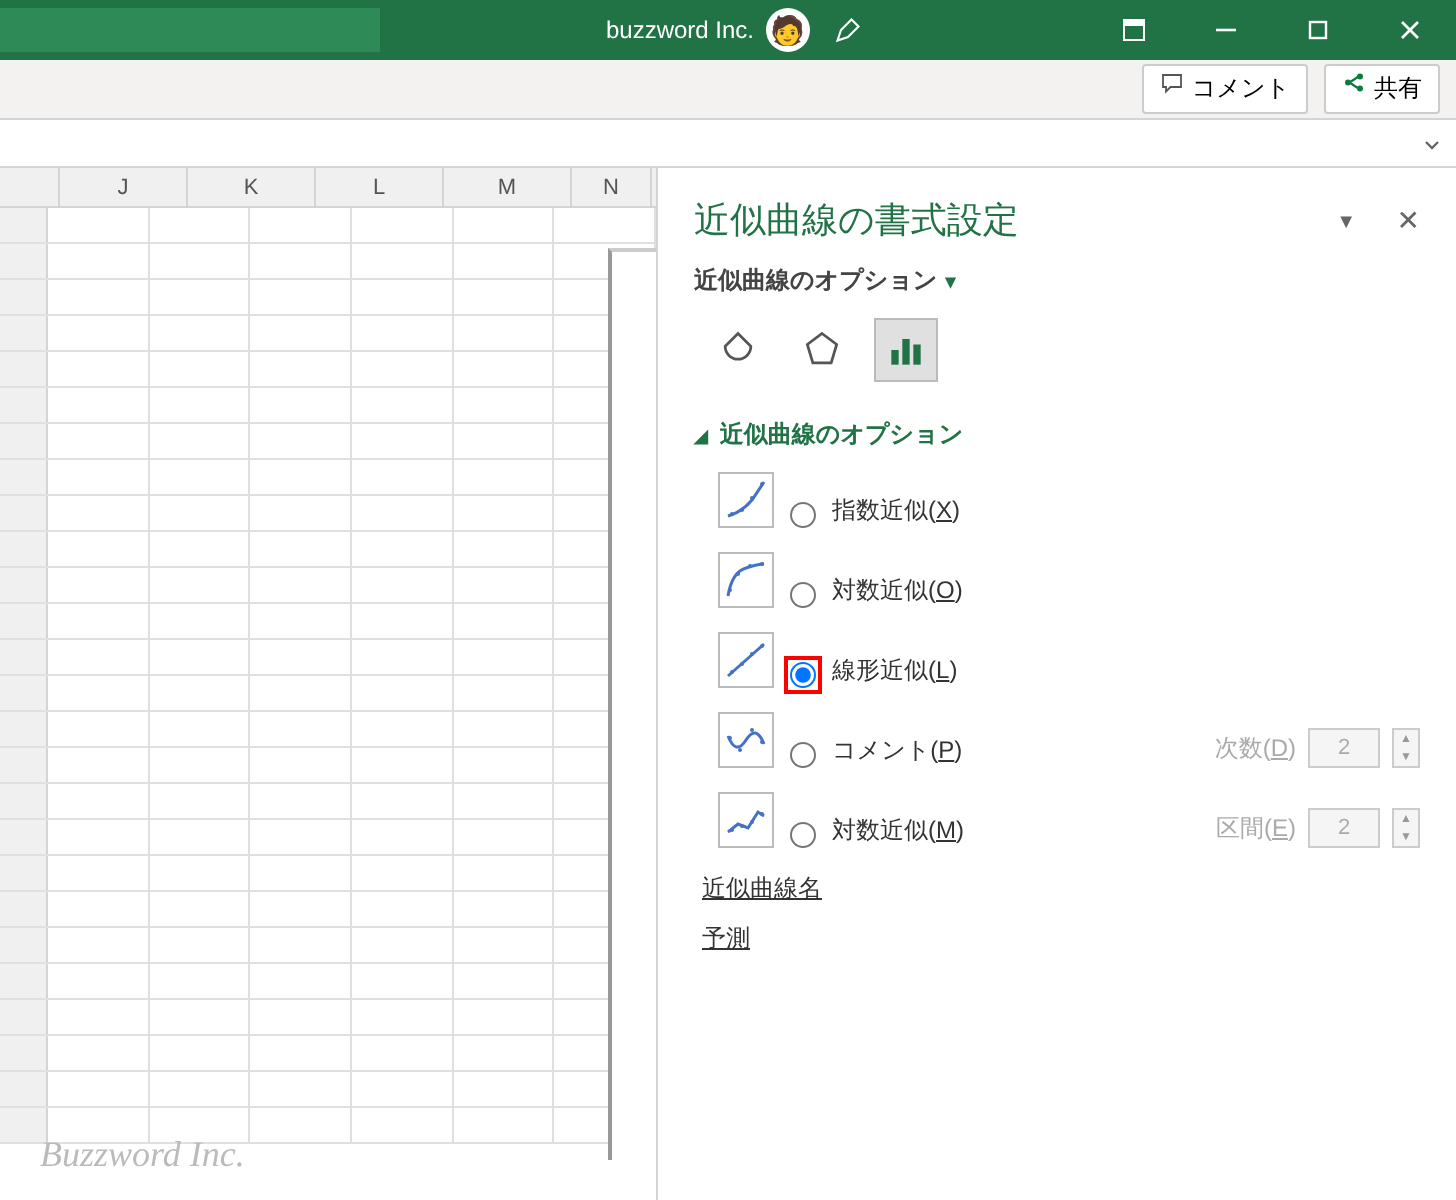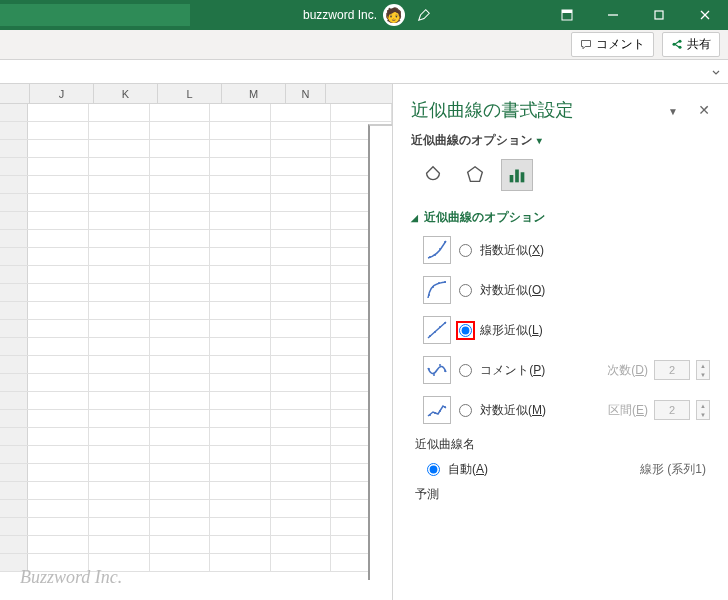--- a/index.html
+++ b/index.html
@@ -6,65 +6,65 @@
 body { width: 728px; height: 600px; overflow: hidden; background: #fff; position: relative; }
 
 .title-bar { height: 30px; background: #217346; display: flex; align-items: center; color: #fff; font-size: 12px; }
 .title-search { width: 190px; height: 22px; background: #2e8b57; margin-left: 0; }
 .title-text { flex: 1; text-align: center; display: flex; align-items: center; justify-content: center; gap: 6px; }
 .title-avatar { width: 22px; height: 22px; border-radius: 50%; background: #fff; display: inline-flex; align-items: center; justify-content: center; font-size: 14px; }
 .title-icons { display: flex; align-items: center; }
 .title-btn { width: 46px; height: 30px; display: flex; align-items: center; justify-content: center; font-size: 13px; cursor: pointer; }
 
 .ribbon-area { height: 30px; background: #f3f2f1; border-bottom: 1px solid #d4d4d4; display: flex; justify-content: flex-end; align-items: center; padding-right: 8px; gap: 8px; }
-.ribbon-btn { font-size: 12px; padding: 3px 8px; border: 1px solid #ccc; background: #fff; display: inline-flex; align-items: center; gap: 4px; cursor: pointer; border-radius: 2px; }
+.ribbon-btn { font-size: 12px; padding: 3px 8px; border: 1px solid #ccc; background: #fff; display: inline-flex; gap: 4px; cursor: pointer; border-radius: 2px; }
 
 .formula-bar { height: 24px; border-bottom: 1px solid #d4d4d4; display: flex; align-items: center; justify-content: flex-end; padding-right: 4px; }
 .formula-dropdown { width: 16px; height: 16px; cursor: pointer; display: flex; align-items: center; justify-content: center; font-size: 10px; color: #666; }
 
 .main-area { display: flex; height: calc(600px - 30px - 30px - 24px); }
 
 .sheet-area { flex: 1; position: relative; overflow: hidden; }
 .col-headers { display: flex; height: 20px; border-bottom: 1px solid #d4d4d4; background: #f0f0f0; font-size: 11px; color: #555; }
 .col-header { width: 64px; border-right: 1px solid #d4d4d4; display: flex; align-items: center; justify-content: center; cursor: pointer; }
 .corner { width: 30px; border-right: 1px solid #d4d4d4; background: #f0f0f0; }
 .grid-rows { }
 .grid-row { display: flex; height: 18px; border-bottom: 1px solid #e0e0e0; }
 .row-header { width: 30px; border-right: 1px solid #d4d4d4; background: #f0f0f0; }
 .cell { width: 64px; border-right: 1px solid #e0e0e0; }
 .watermark { position: absolute; bottom: 12px; left: 20px; font-size: 18px; color: #bbb; font-style: italic; font-family: Georgia, serif; }
 
 .chart-placeholder { position: absolute; top: 40px; right: 0; width: 24px; bottom: 20px; border-left: 2px solid #999; border-top: 2px solid #ccc; background: #fff; }
 
-.task-pane { width: 336px; border-left: 1px solid #d4d4d4; background: #fff; padding: 14px 18px; position: relative; overflow-y: auto; font-size: 12px; color: #333; }
+.task-pane { width: 400px; border-left: 1px solid #d4d4d4; background: #fff; padding: 14px 18px; position: relative; overflow-y: auto; font-size: 12px; color: #333; }
 .pane-title { font-size: 18px; color: #217346; font-weight: 400; margin-bottom: 10px; display: flex; justify-content: space-between; align-items: center; }
 .pane-close { position: absolute; top: 18px; right: 18px; font-size: 14px; color: #666; cursor: pointer; }
 .pane-dropdown { position: absolute; top: 22px; right: 50px; font-size: 10px; color: #666; cursor: pointer; }
 .pane-subtitle { font-size: 12px; font-weight: bold; color: #444; display: flex; align-items: center; gap: 4px; margin-bottom: 10px; cursor: pointer; }
 .pane-subtitle .chev { color: #217346; font-size: 10px; }
 
 .icon-row { display: flex; gap: 10px; margin-bottom: 18px; padding-left: 6px; }
 .icon-tab { width: 32px; height: 32px; display: flex; align-items: center; justify-content: center; cursor: pointer; border: 1px solid transparent; }
 .icon-tab.active { background: #e0e0e0; border: 1px solid #bbb; }
 
 .section-header { font-size: 12px; font-weight: bold; color: #217346; display: flex; align-items: center; gap: 6px; cursor: pointer; margin-bottom: 10px; }
 .section-header .tri { font-size: 9px; }
 
-.trend-option { display: flex; align-items: center; gap: 8px; margin-bottom: 12px; padding-left: 12px; }
+.trend-option { display: flex; align-items: flex-end; gap: 8px; margin-bottom: 12px; padding-left: 12px; }
 .trend-icon { width: 28px; height: 28px; border: 1px solid #bbb; display: flex; align-items: center; justify-content: center; background: #fff; }
 .trend-radio { width: 13px; height: 13px; cursor: pointer; }
 .trend-radio.hl { outline: 2px solid red; outline-offset: 1px; border-radius: 50%; }
 .trend-label { cursor: pointer; }
 .trend-label u { text-decoration: underline; }
 .trend-extra { margin-left: auto; display: flex; align-items: center; gap: 6px; color: #aaa; }
 .trend-extra input { width: 36px; height: 20px; border: 1px solid #ccc; text-align: center; font-size: 11px; color: #aaa; background: #f5f5f5; }
 .spin { width: 14px; height: 20px; border: 1px solid #ccc; background: #f5f5f5; display: flex; flex-direction: column; font-size: 6px; color: #999; }
 .spin div { flex: 1; display: flex; align-items: center; justify-content: center; }
 
-.name-section { margin-top: 6px; padding-left: 4px; }
+.name-section { margin-top: 6px; padding-left: 4px; text-decoration: underline; }
 .name-title { font-size: 12px; margin-bottom: 8px; }
 .name-row { display: flex; align-items: center; margin-bottom: 8px; padding-left: 12px; gap: 8px; }
 .name-val { margin-left: auto; color: #666; padding-right: 4px; }
 .name-input { width: 112px; height: 22px; border: 1px solid #ccc; background: #eee; }
 
 svg { display: block; }
 </style>
 </head>
 <body>
 
@@ -505,22 +505,17 @@
         <input type="text" disabled="" value="2" style="">
         <div class="spin">
             <div>▲</div>
             <div>▼</div>
           </div>
       </div>
     </div>
 
     <div class="name-section">
       <div class="name-title">近似曲線名</div>
-      <div class="name-row">
-        <input type="radio" name="tname" checked="" class="trend-radio" style="">
-        <label class="trend-label"><span>自動(</span><u>A</u><span>)</span></label>
-        <span class="name-val">線形 (系列1)</span>
-      </div>
       <div class="name-title" style="margin-top:4px;">予測</div>
     </div>
 
   </div>
 </div>
 
 </body></html>

